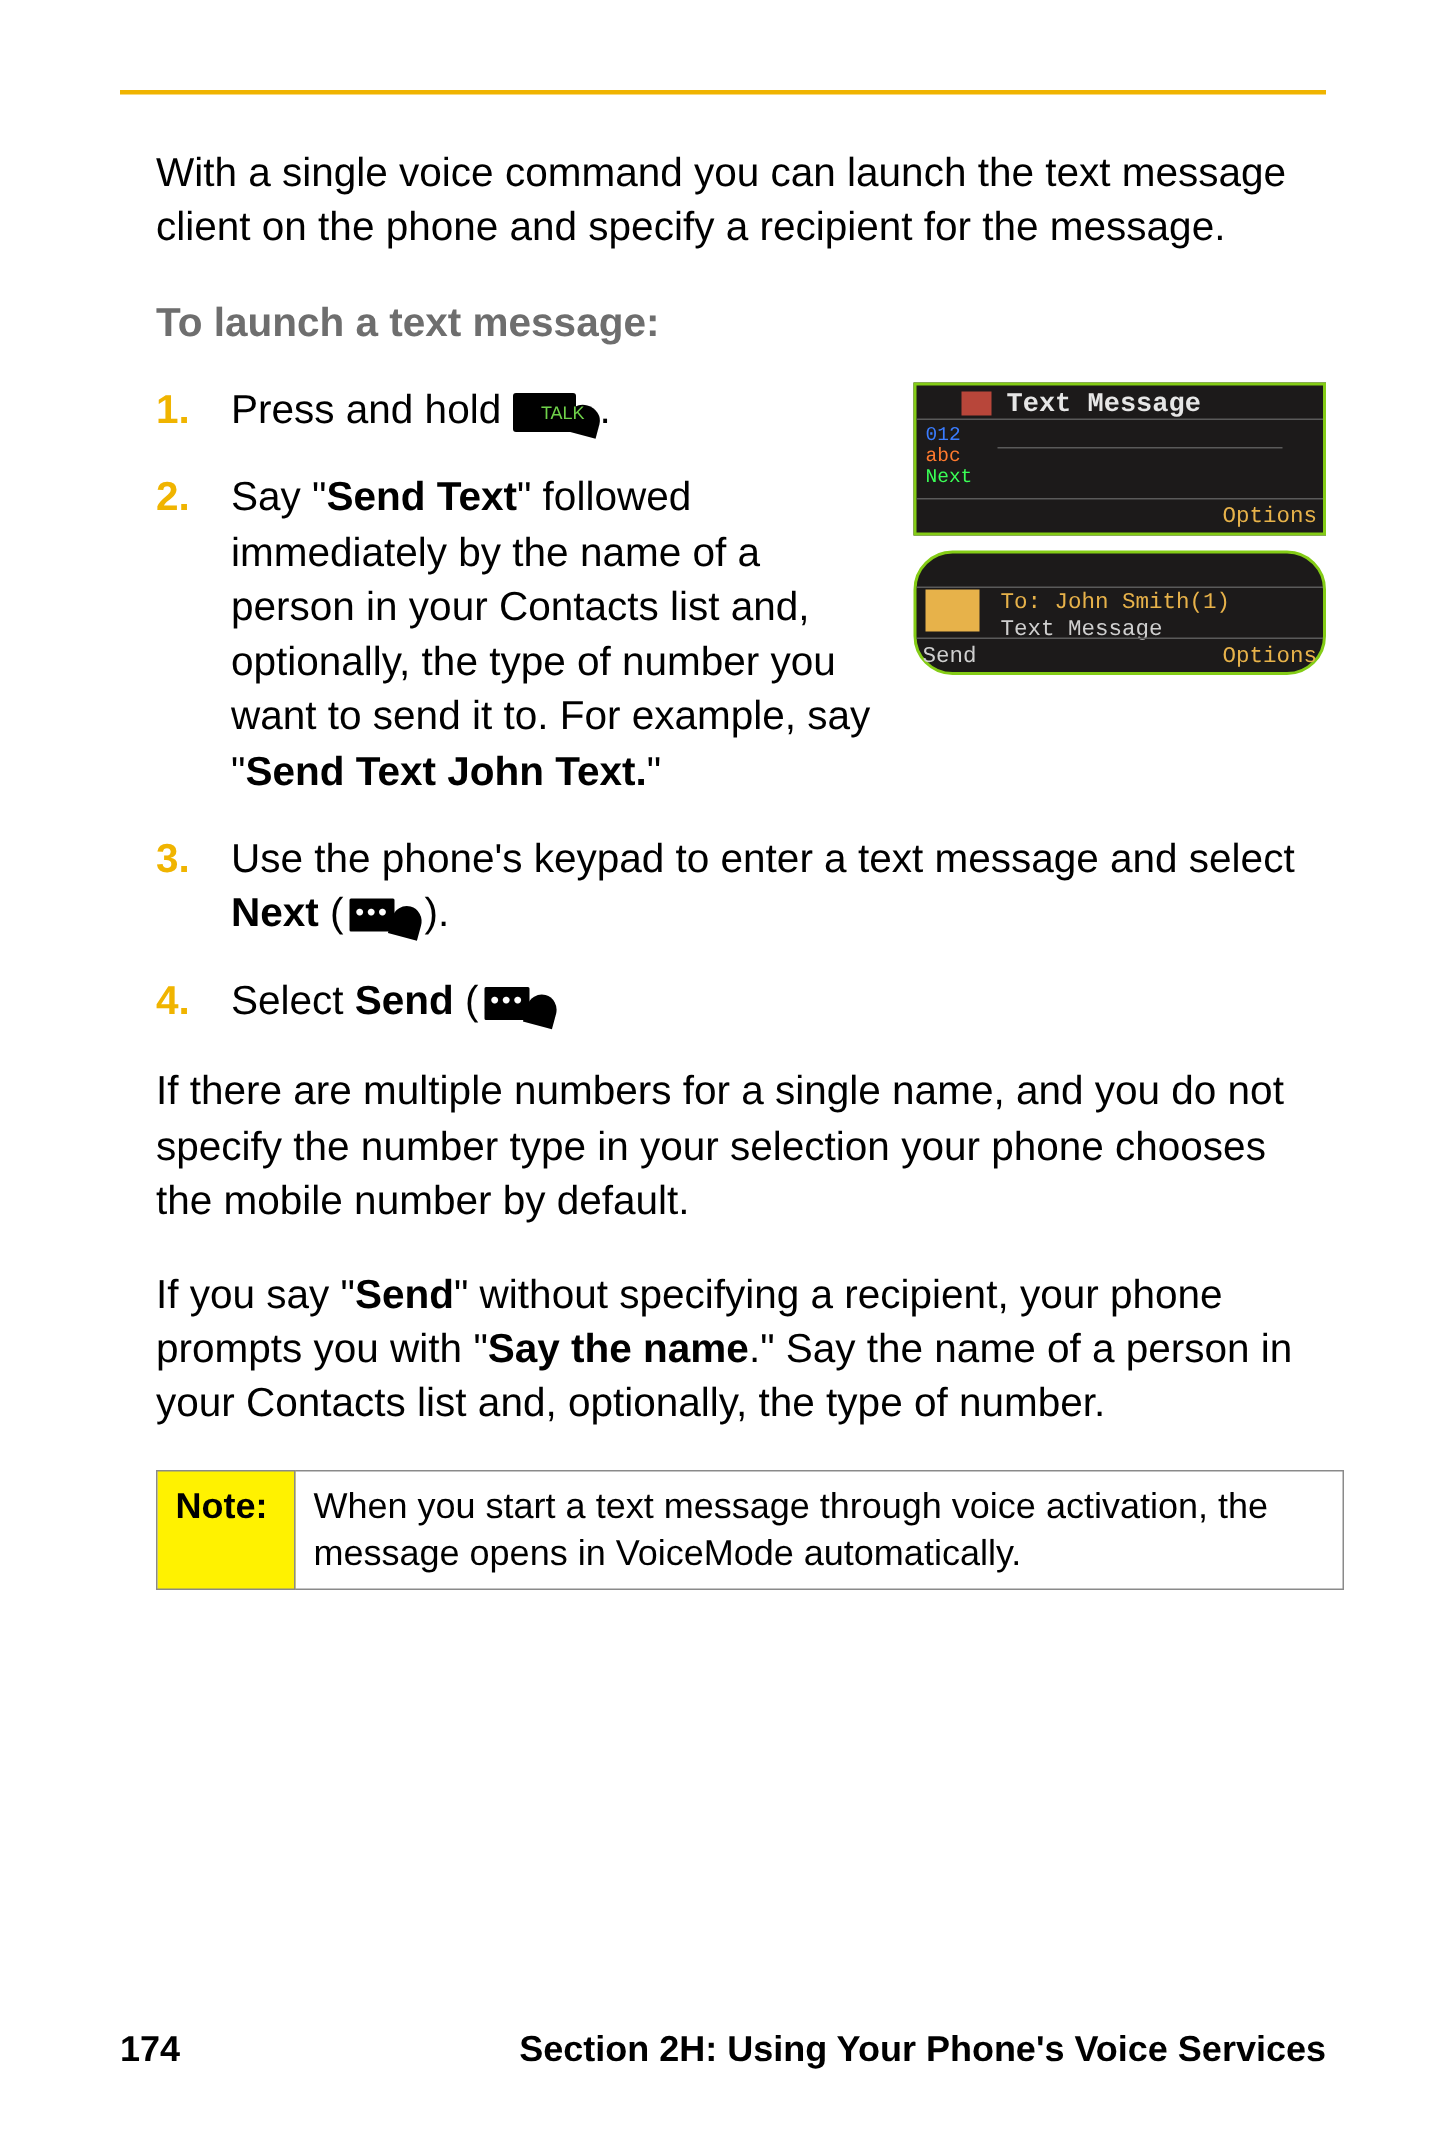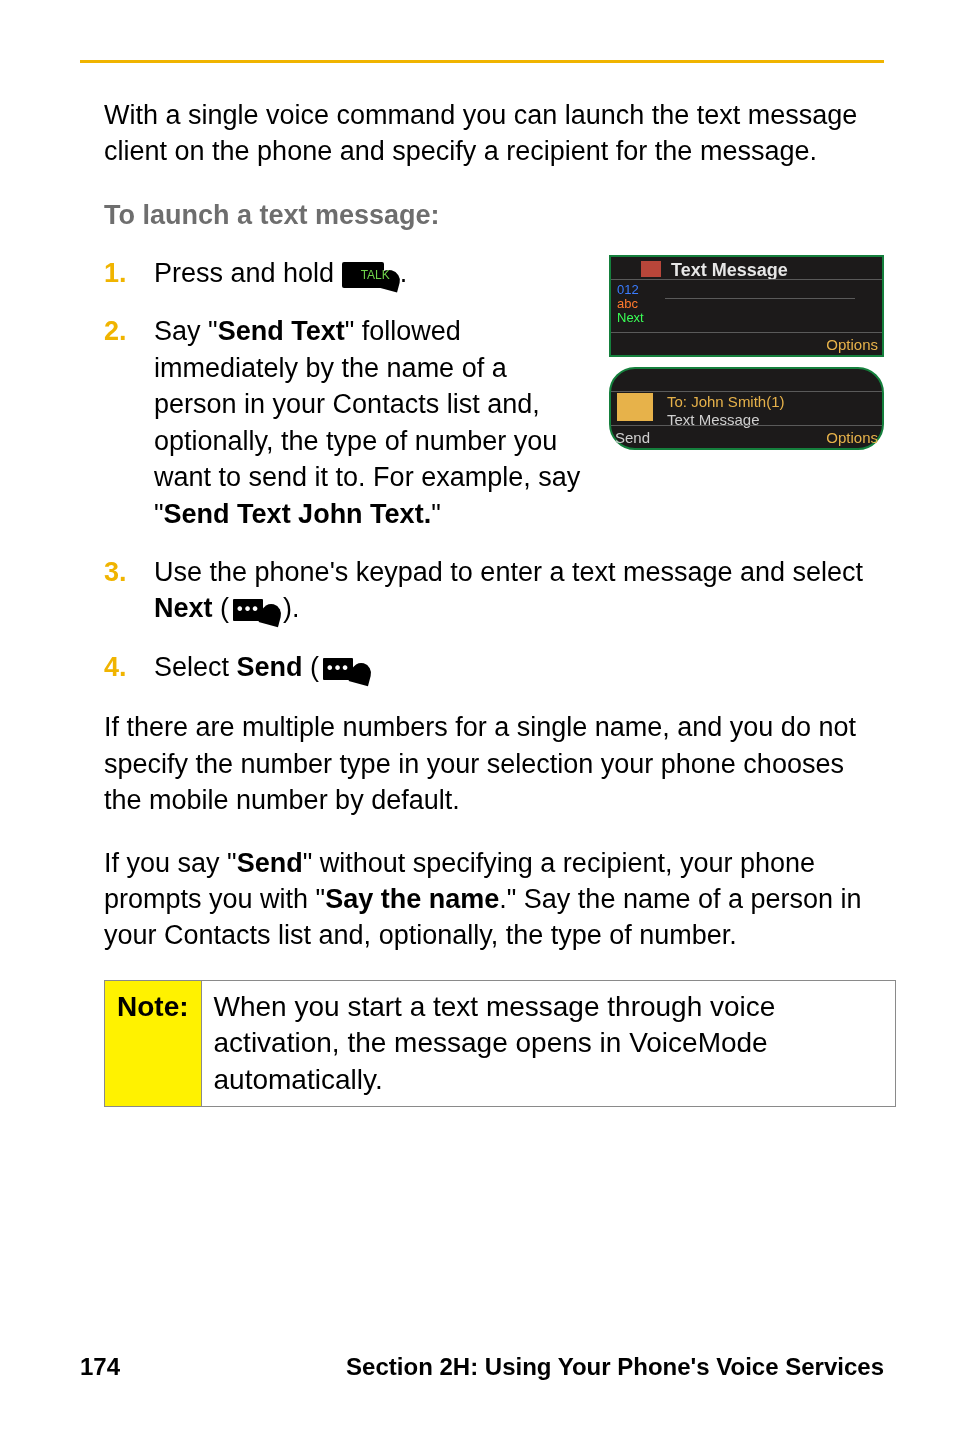--- a/index.html
+++ b/index.html
@@ -63,24 +63,24 @@
   }
   .stepbody b { font-weight: 700; }
 
   .float-images {
     float: right;
     width: 275px;
     margin: 0 0 6px 16px;
   }
   .screenshot {
     width: 275px;
-    border: 2px solid #15803d;
+    border: 2px solid #84cc16;
     background: #1c1a1a;
     margin-bottom: 10px;
-    font-family: Liberation Sans, sans-serif;
+    font-family: Liberation Mono, monospace;
     color: #dcdcdc;
   }
   .ss1 { height: 102px; position: relative; }
   .ss2 { height: 83px; position: relative; border-radius: 26px; }
   .ss-title {
     position: absolute; top: 3px; left: 60px;
     color: #e6e6e6; font-size: 18px; font-weight: 700;
   }
   .ss-icon {
     position:absolute; top:4px; left:30px; width:20px; height:16px;
@@ -141,21 +141,21 @@
 
   table.notebox {
     border-collapse: collapse;
     margin: 0 0 0 24px;
     width: 792px;
   }
   table.notebox td {
     border: 1px solid #8a8a8a;
     padding: 8px 12px;
     vertical-align: top;
-    font-size: 28px;
+    font-size: 24px;
     line-height: 1.3;
   }
   td.notelabel {
     background: #fff200;
     font-weight: 700;
     width: 92px;
   }
 
   .footer {
     position: absolute;

